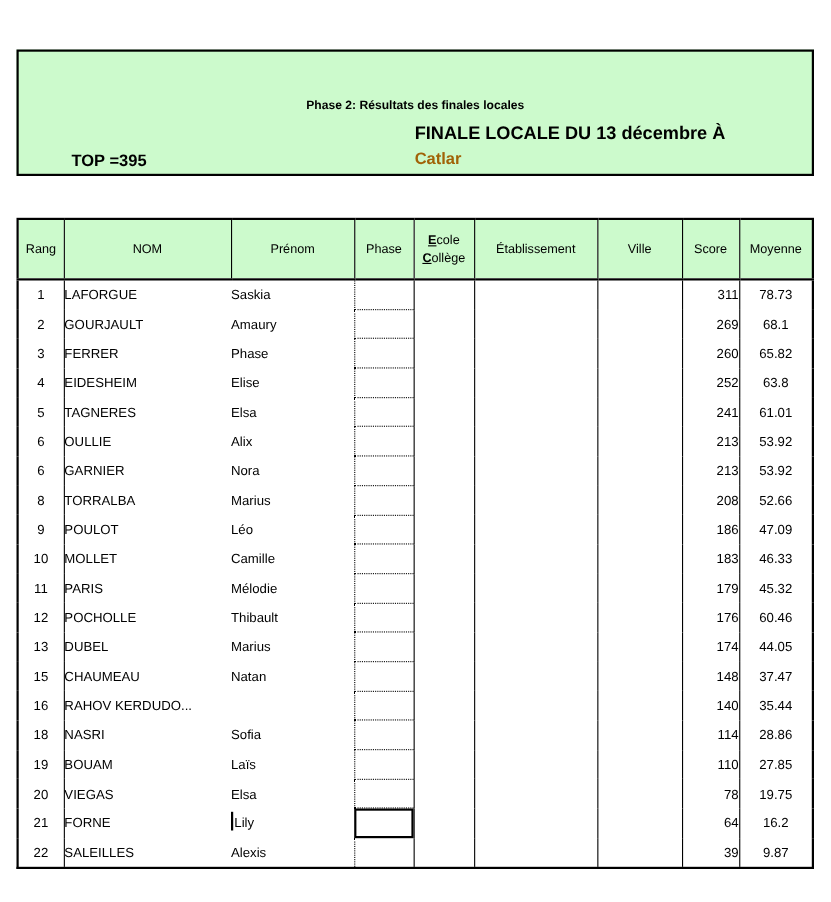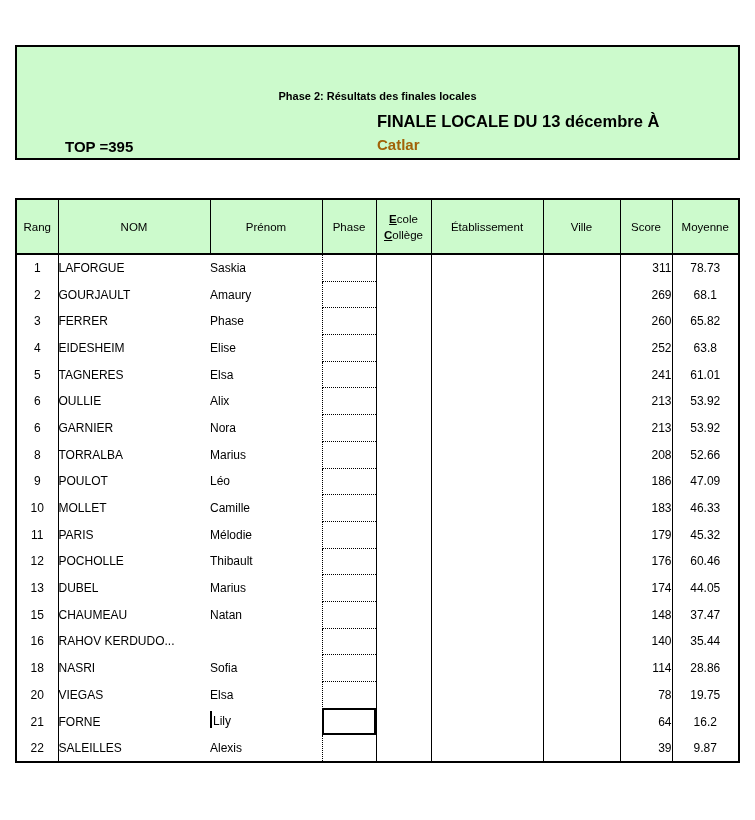--- a/index.html
+++ b/index.html
@@ -259,20 +259,31 @@
         <td class="c-nom">NASRI</td>
         <td class="c-prenom">Sofia</td>
         <td class="c-classe"></td>
         <td class="c-ecole"></td>
         <td class="c-etab"></td>
         <td class="c-ville"></td>
         <td class="c-score">114</td>
         <td class="c-moyenne">28.86</td>
       </tr>
       <tr>
+        <td class="c-rang">19</td>
+        <td class="c-nom">BOUAM</td>
+        <td class="c-prenom">Laïs</td>
+        <td class="c-classe"></td>
+        <td class="c-ecole"></td>
+        <td class="c-etab"></td>
+        <td class="c-ville"></td>
+        <td class="c-score">110</td>
+        <td class="c-moyenne">27.85</td>
+      </tr>
+      <tr>
         <td class="c-rang">20</td>
         <td class="c-nom">VIEGAS</td>
         <td class="c-prenom">Elsa</td>
         <td class="c-classe"></td>
         <td class="c-ecole"></td>
         <td class="c-etab"></td>
         <td class="c-ville"></td>
         <td class="c-score">78</td>
         <td class="c-moyenne">19.75</td>
       </tr>

